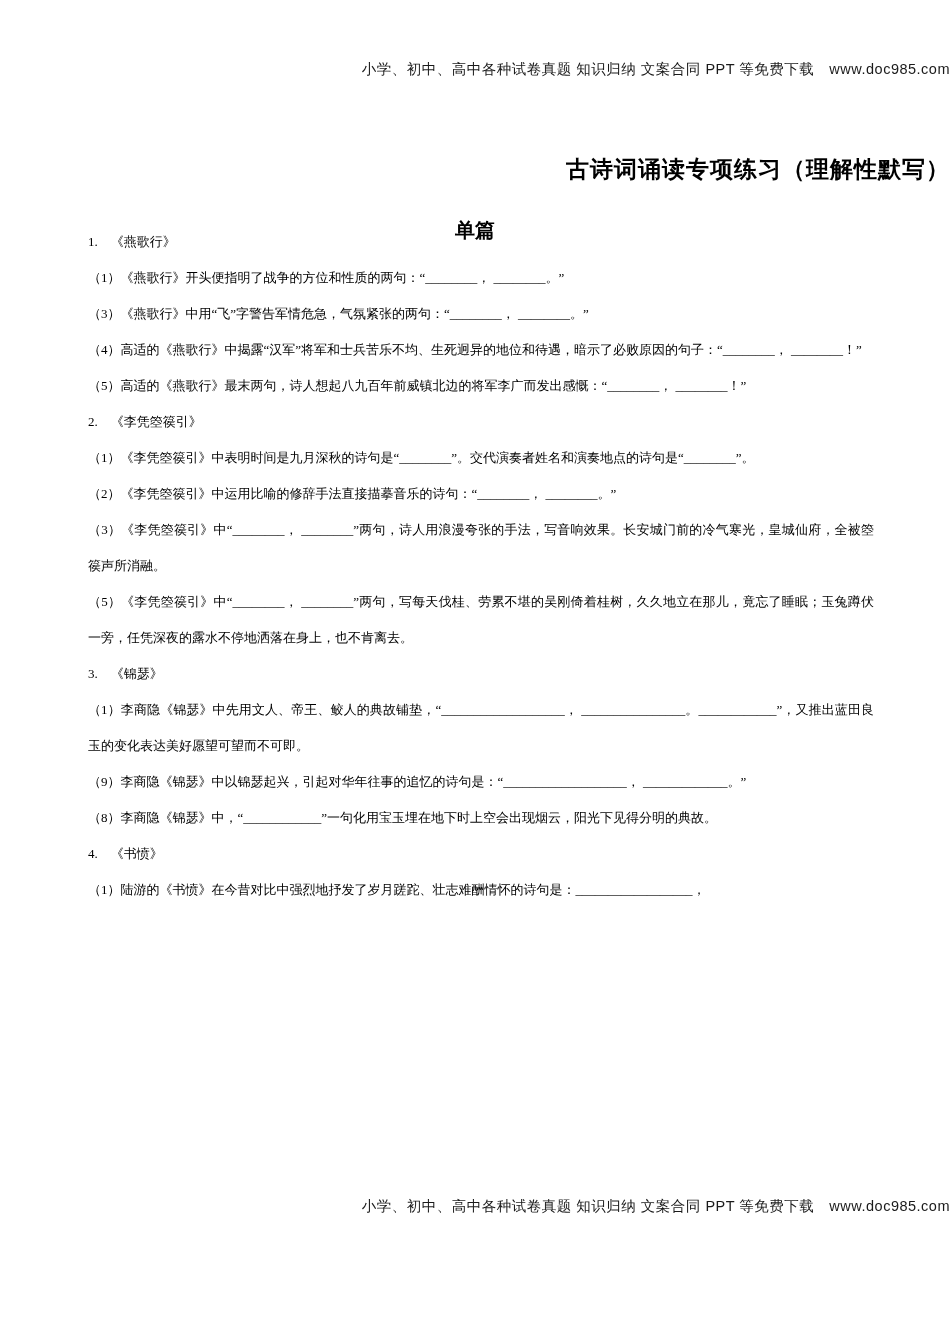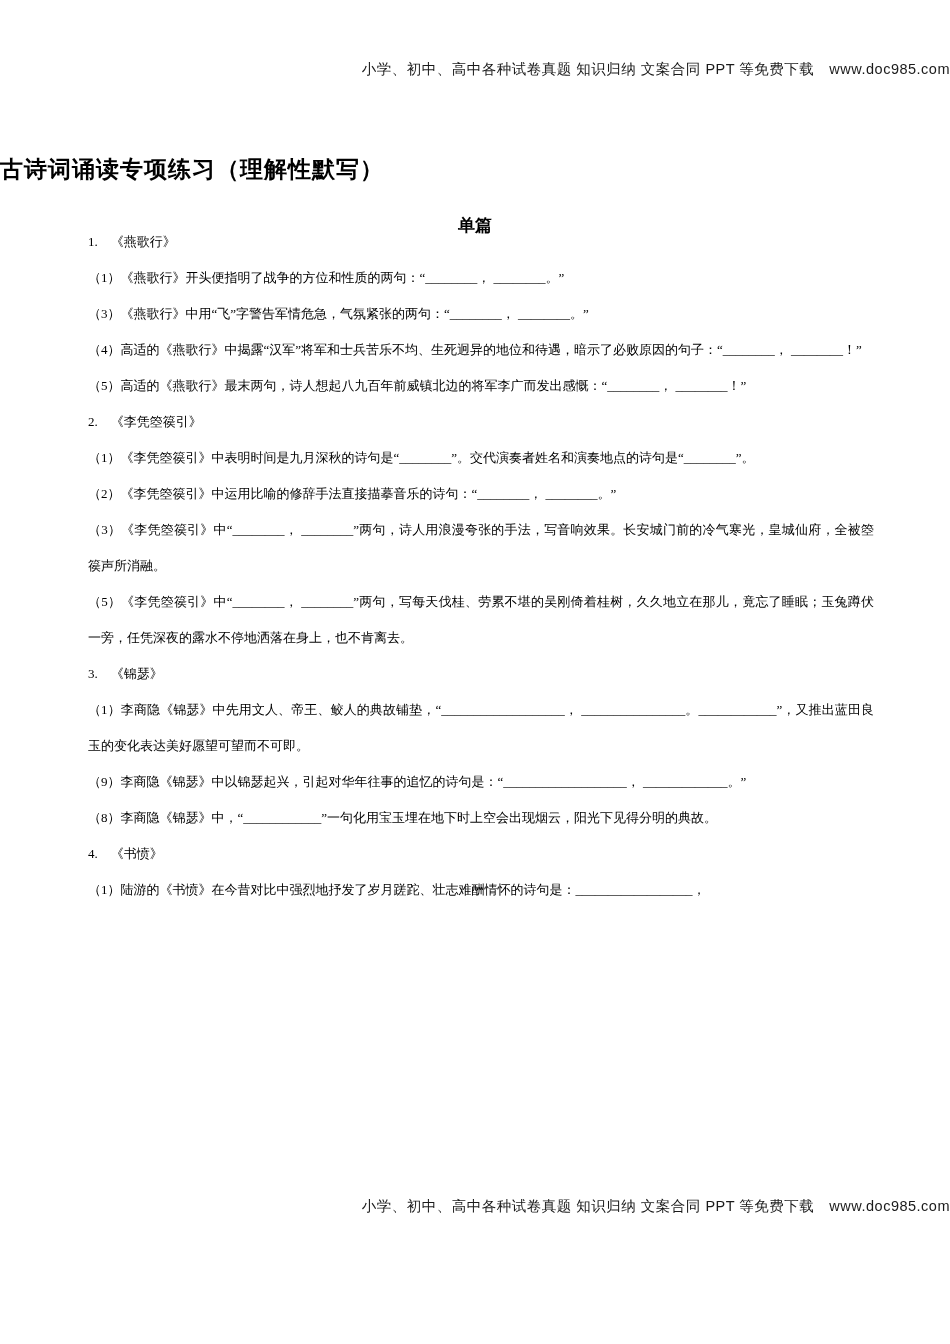--- a/index.html
+++ b/index.html
@@ -26,35 +26,35 @@
     letter-spacing: 0.5px;
     white-space: nowrap;
   }
   .page-header { top: 60px; }
   .page-footer { top: 1197px; }
   .doc-title {
     position: absolute;
     top: 139px;
     left: 0;
     width: 100%;
-    text-align: left;
+    text-align: right;
     font-family: "Liberation Sans", "DejaVu Sans", sans-serif;
     font-size: 23px;
     font-weight: 700;
     color: #000000;
     letter-spacing: 1px;
   }
   .section-heading {
     position: absolute;
     top: 200px;
     left: 0;
     width: 100%;
     text-align: center;
     font-family: "Liberation Sans", "DejaVu Sans", sans-serif;
-    font-size: 17px;
+    font-size: 20px;
     font-weight: 700;
     color: #000000;
   }
   .content {
     position: absolute;
     top: 224px;
     left: 88px;
     width: 786px;
     font-family: "Liberation Serif", "DejaVu Serif", serif;
     font-size: 13px;

